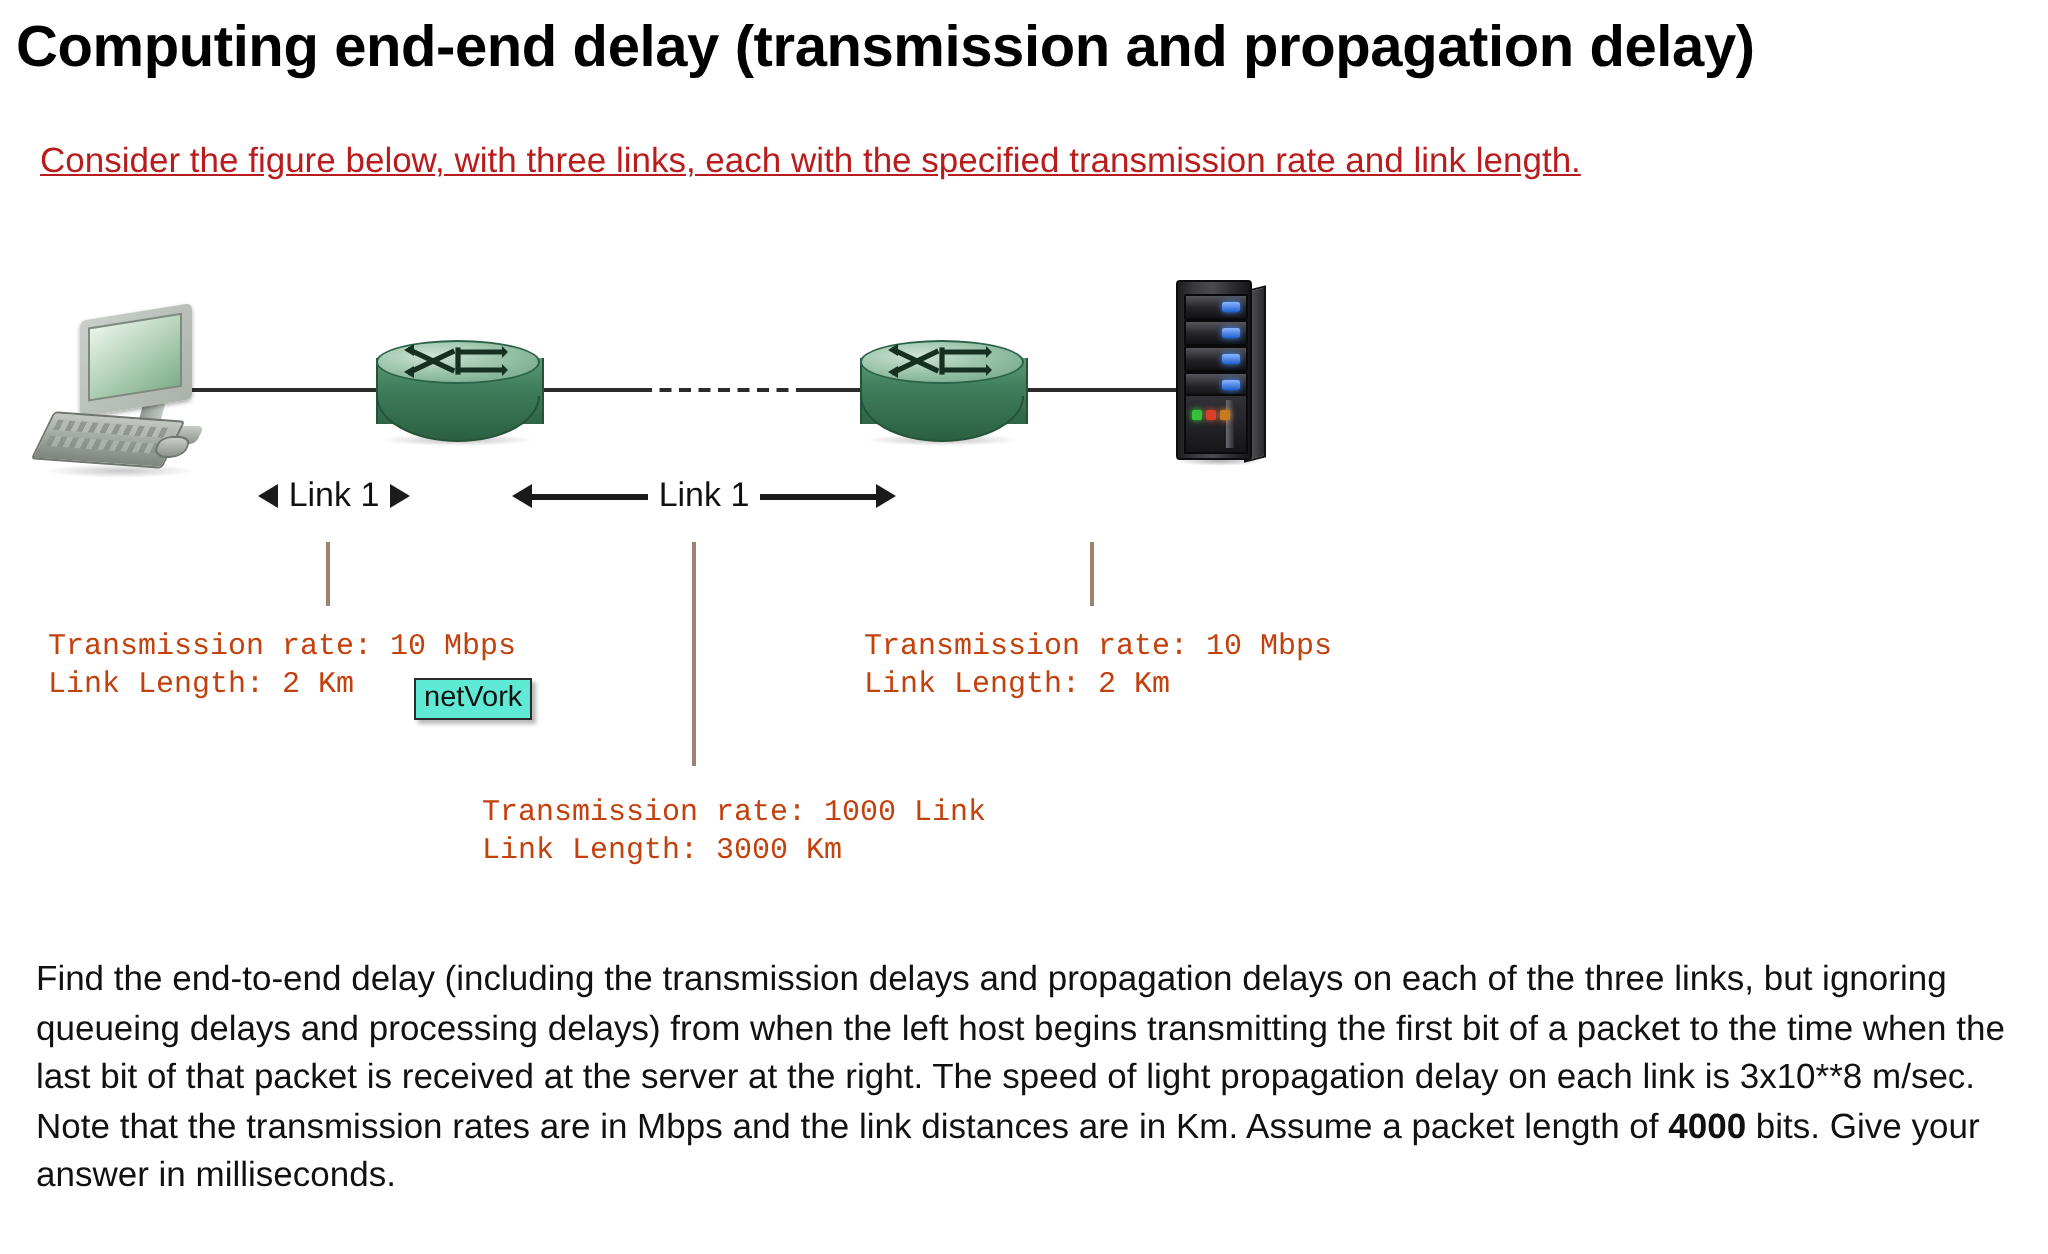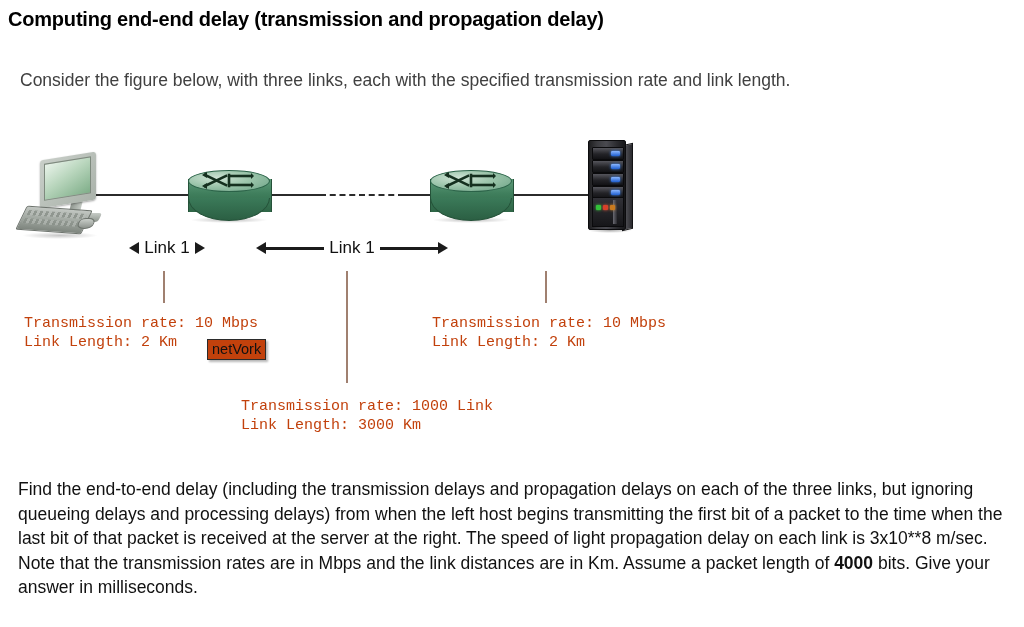--- a/index.html
+++ b/index.html
@@ -15,35 +15,36 @@
     overflow: hidden;
     font-family: "Liberation Sans", sans-serif;
     color: #000000;
   }
 
   
   .page-title {
     position: absolute;
     left: 8px;
     top: 8px;
-    font-size: 20px;
+    font-size: 29px;
     font-weight: bold;
     letter-spacing: -0.2px;
     white-space: nowrap;
     color: #000;
   }
 
   
   .intro-text {
     position: absolute;
     left: 20px;
     top: 70px;
     font-size: 17.5px;
     white-space: nowrap;
-    color: #404040;
+    color: #b91c1c;
+    text-decoration: underline;
   }
 
   
   .figure {
     position: absolute;
     left: 0;
     top: 128px;
     width: 700px;
     height: 320px;
   }
@@ -319,21 +320,21 @@
     line-height: 19px;
     color: #c2410c;
     white-space: pre;
   }
 
   
   .tooltip {
     position: absolute;
     left: 207px;
     top: 339px;
-    background: #c2410c;
+    background: #5eead4;
     border: 1px solid #2b2b2b;
     padding: 1px 4px 2px 4px;
     font-family: "Liberation Sans", sans-serif;
     font-size: 14.5px;
     color: #111;
     box-shadow: 2px 2px 2px rgba(0,0,0,0.28);
     white-space: nowrap;
   }
 
   

